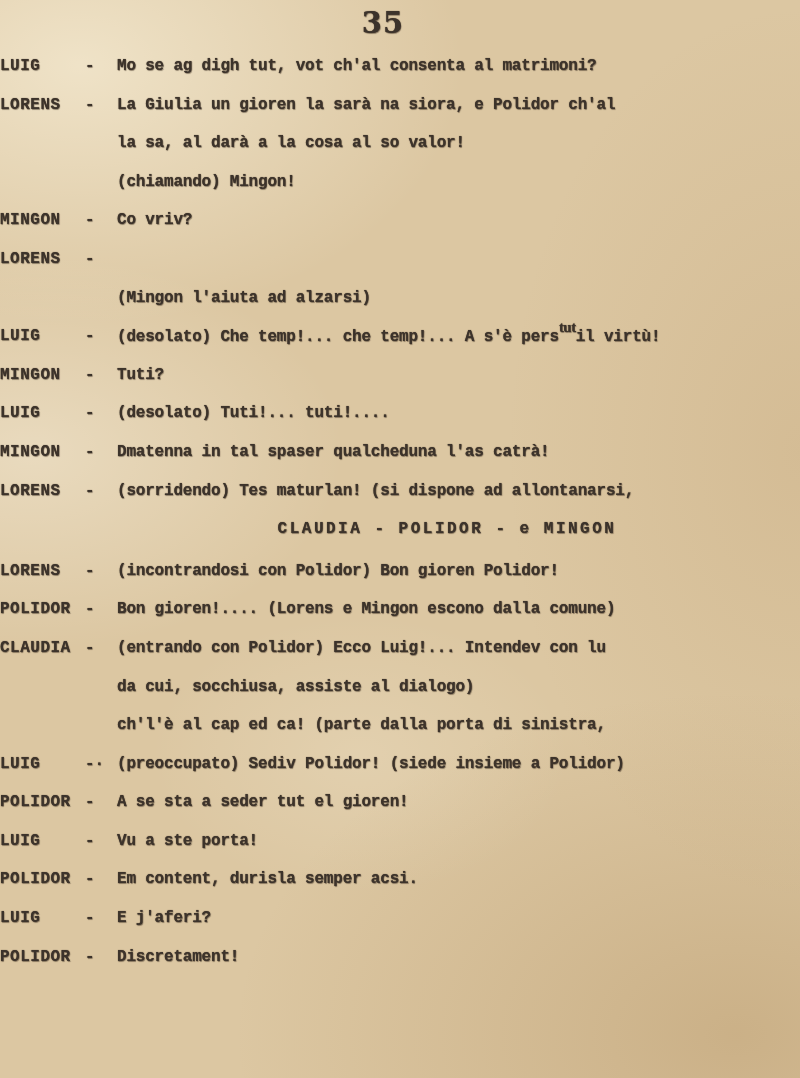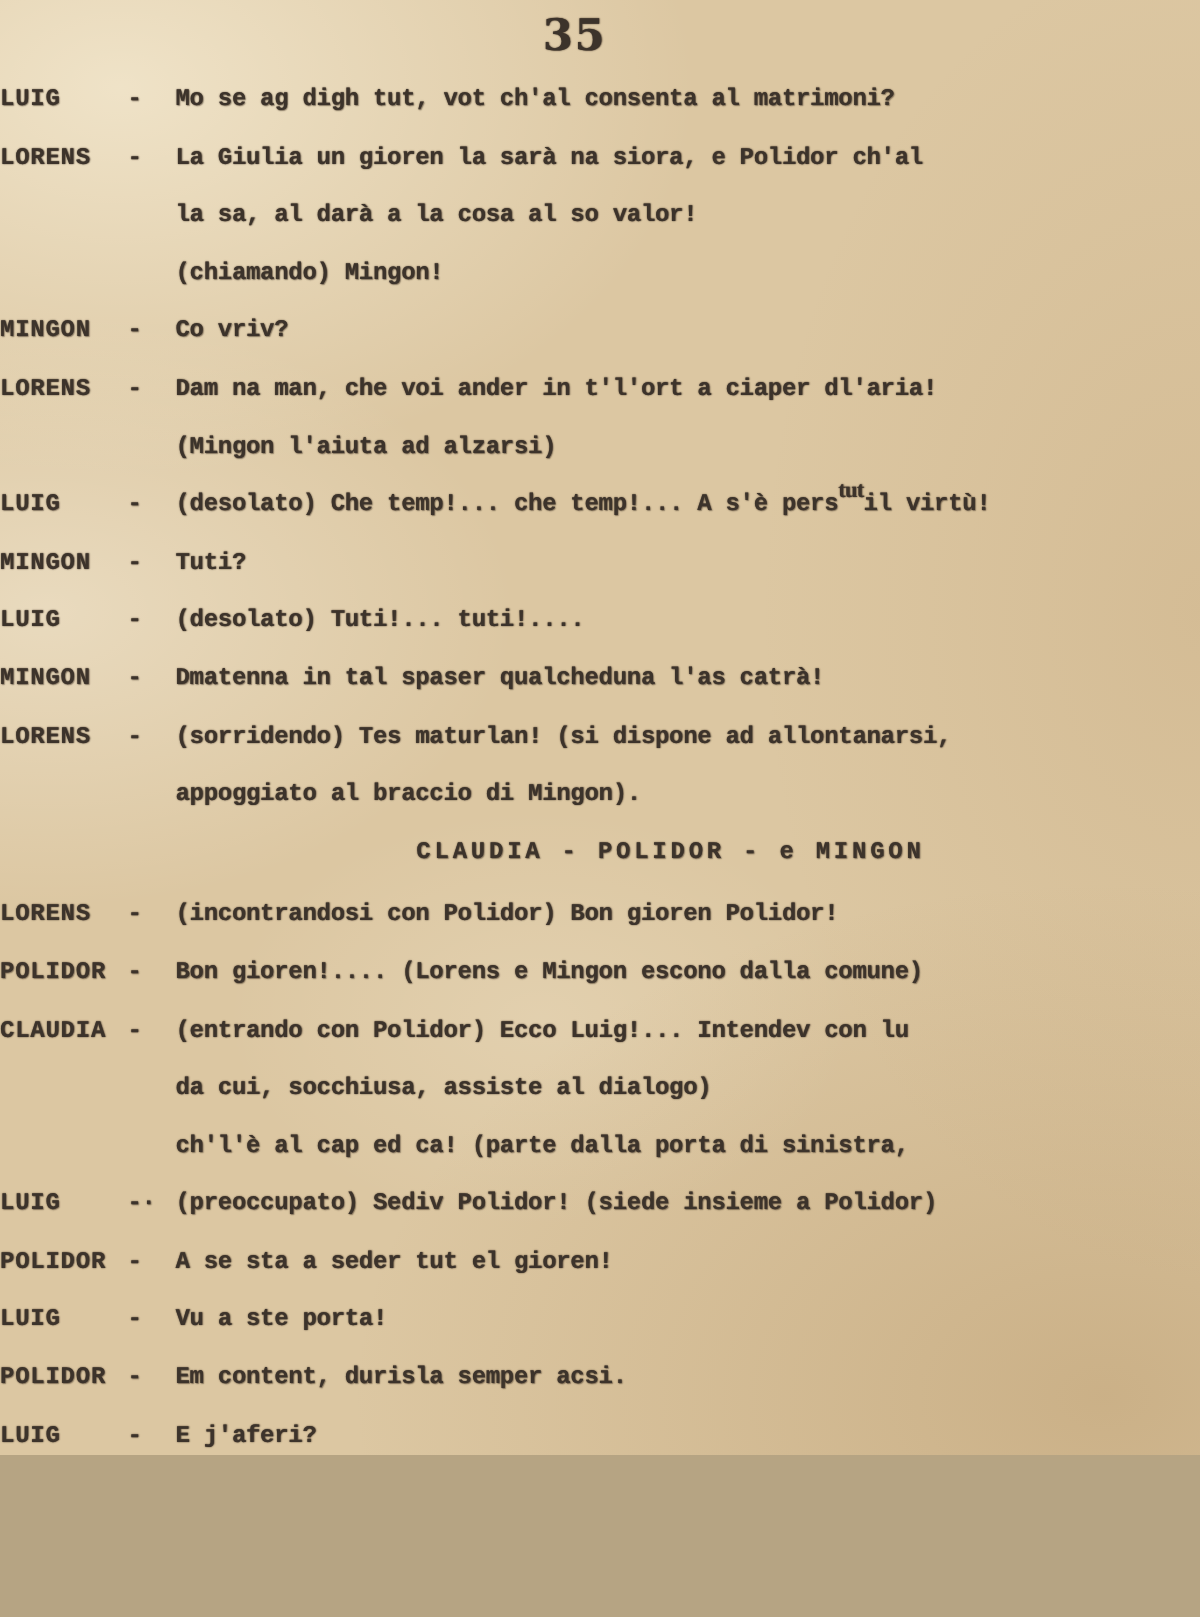--- a/index.html
+++ b/index.html
@@ -1,18 +1,18 @@
 <!DOCTYPE html>
 <html><head>
 <meta charset="utf-8">
 <style>
   html,body{margin:0;padding:0;background:#b6a483;}
   .page{
     position:relative;
-    width:800px;height:970px;
+    width:800px;height:1078px;
     overflow:hidden;
     background-color:#dcc7a2;
     background-image:
       radial-gradient(ellipse 620px 420px at 10% 6%, rgba(255,249,230,0.55), transparent 62%),
       radial-gradient(ellipse 520px 330px at 4% 42%, rgba(255,250,236,0.38), transparent 60%),
       radial-gradient(ellipse 760px 520px at 92% 96%, rgba(158,118,66,0.28), transparent 66%),
       radial-gradient(ellipse 420px 640px at 100% 42%, rgba(172,132,82,0.16), transparent 70%),
       radial-gradient(ellipse 300px 200px at 45% 70%, rgba(255,248,230,0.18), transparent 70%);
     font-family:"Liberation Mono","DejaVu Sans Mono",monospace;
     font-weight:700;
@@ -99,21 +99,20 @@
         <span class="txt">(chiamando) Mingon!</span>
       </div>
       <div class="row">
         <span class="speaker">MINGON</span>
         <span class="dash">-</span>
         <span class="txt">Co vriv?</span>
       </div>
       <div class="row">
         <span class="speaker">LORENS</span>
         <span class="dash">-</span>
-        <span class="txt">Dam na man, che voi ander in t'l'ort a ciaper dl'aria!</span>
       </div>
       <div class="row">
         <span class="speaker"></span>
         <span class="dash"></span>
         <span class="txt">(Mingon l'aiuta ad alzarsi)</span>
       </div>
       <div class="row">
         <span class="speaker">LUIG</span>
         <span class="dash">-</span>
         <span class="txt">(desolato) Che temp!... che temp!... A s'è pers<span class="sup-insert">tut</span><span>il virtù!</span></span>
@@ -130,25 +129,20 @@
       </div>
       <div class="row">
         <span class="speaker">MINGON</span>
         <span class="dash">-</span>
         <span class="txt">Dmatenna in tal spaser qualcheduna l'as catrà!</span>
       </div>
       <div class="row">
         <span class="speaker">LORENS</span>
         <span class="dash">-</span>
         <span class="txt">(sorridendo) Tes maturlan! (si dispone ad allontanarsi,</span>
-      </div>
-      <div class="row">
-        <span class="speaker"></span>
-        <span class="dash"></span>
-        <span class="txt">appoggiato al braccio di Mingon).</span>
       </div>
       <div class="cast-row">CLAUDIA - POLIDOR - e MINGON</div>
       <div class="row">
         <span class="speaker">LORENS</span>
         <span class="dash">-</span>
         <span class="txt">(incontrandosi con Polidor) Bon gioren Polidor!</span>
       </div>
       <div class="row">
         <span class="speaker">POLIDOR</span>
         <span class="dash">-</span>

